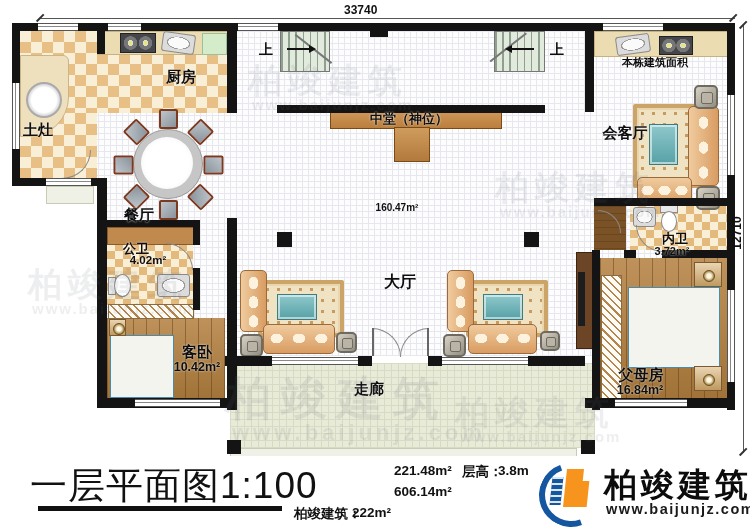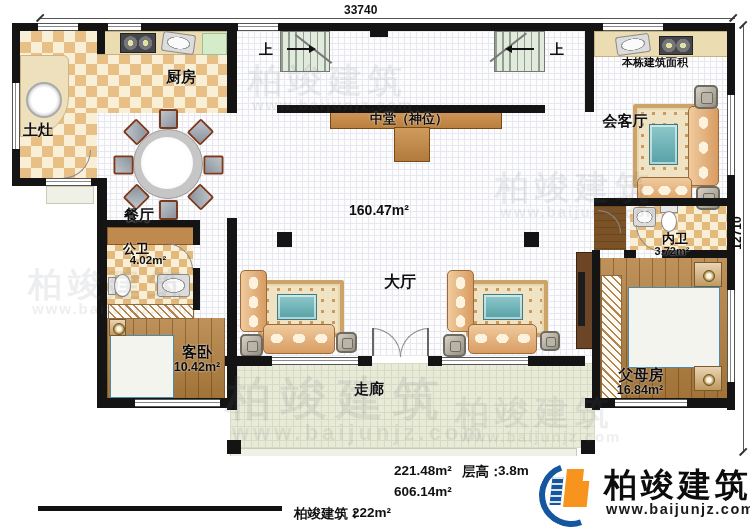--- a/index.html
+++ b/index.html
@@ -246,44 +246,45 @@
   <div class="arc" style="left:62px;top:150px;width:28px;height:28px;border-width:0 1.4px 1.4px 0;border-bottom-right-radius:100%"></div>
 
   <div class="lbl" style="left:181px;top:68px;font-size:15px">厨房</div>
   <div class="lbl" style="left:38px;top:121px;font-size:15px">土灶</div>
   <div class="lbl" style="left:139px;top:206px;font-size:15px">餐厅</div>
   <div class="lbl" style="left:136px;top:240px;font-size:13px">公卫</div>
   <div class="lbl" style="left:148px;top:254px;font-size:11.5px">4.02m²</div>
   <div class="lbl" style="left:197px;top:343px;font-size:15px">客卧</div>
   <div class="lbl" style="left:197px;top:360px;font-size:12.5px">10.42m²</div>
   <div class="lbl" style="left:409px;top:110px;font-size:13px">中堂（神位）</div>
-  <div class="lbl" style="left:379px;top:202px;font-size:14px">160.47m²</div>
+  <div class="lbl" style="left:397px;top:202px;font-size:10px">160.47m²</div>
   <div class="lbl" style="left:400px;top:272px;font-size:16px">大厅</div>
   <div class="lbl" style="left:369px;top:380px;font-size:15px">走廊</div>
-  <div class="lbl" style="left:625px;top:112px;font-size:15px">会客厅</div>
+  <div class="lbl" style="left:625px;top:124px;font-size:15px">会客厅</div>
   <div class="lbl" style="left:655px;top:55px;font-size:11px">本栋建筑面积</div>
   <div class="lbl" style="left:675px;top:230px;font-size:13px">内卫</div>
   <div class="lbl" style="left:672px;top:245px;font-size:11px">3.72m²</div>
   <div class="lbl" style="left:641px;top:366px;font-size:15px">父母房</div>
   <div class="lbl" style="left:640px;top:383px;font-size:12.5px">16.84m²</div>
   <div class="lbl" style="left:266px;top:41px;font-size:14px">上</div>
   <div class="lbl" style="left:557px;top:41px;font-size:14px">上</div>
 
   <div class="wm" style="left:248px;top:58px;font-size:34px;opacity:.10;letter-spacing:6px">柏竣建筑</div>
   <div class="wm" style="left:252px;top:96px;font-size:15px;opacity:.10;letter-spacing:2px">www.baijunjz.com</div>
   <div class="wm" style="left:495px;top:165px;font-size:34px;opacity:.10;letter-spacing:6px">柏竣建筑</div>
   <div class="wm" style="left:500px;top:203px;font-size:15px;opacity:.10;letter-spacing:2px">www.baijunjz.com</div>
   <div class="wm" style="left:28px;top:262px;font-size:34px;opacity:.10;letter-spacing:6px">柏竣建筑</div>
   <div class="wm" style="left:32px;top:300px;font-size:15px;opacity:.10;letter-spacing:2px">www.baijunjz.com</div>
   <div class="wm" style="left:225px;top:368px;font-size:46px;opacity:.12;letter-spacing:10px">柏竣建筑</div>
   <div class="wm" style="left:232px;top:420px;font-size:22px;opacity:.11;letter-spacing:4px">www.baijunjz.com</div>
   <div class="wm" style="left:455px;top:390px;font-size:34px;opacity:.10;letter-spacing:6px">柏竣建筑</div>
   <div class="wm" style="left:460px;top:428px;font-size:15px;opacity:.10;letter-spacing:2px">www.baijunjz.com</div>
 
   <div class="abs" style="left:0;top:456px;width:750px;height:71px;background:#fff;z-index:48"></div>
+  <div class="footer-title" style="left:30px;top:461px">一层平面图1:100</div>
   <div class="footer-rule" style="left:38px;top:506px;width:244px;height:5px"></div>
 
   <div class="stat" style="left:394px;top:463px">221.48m²</div>
   <div class="stat" style="left:462px;top:463px">层高：</div>
   <div class="stat" style="left:498px;top:463px">3.8m</div>
   <div class="stat" style="left:394px;top:484px">606.14m²</div>
   <div class="stat" style="left:294px;top:505px">柏竣建筑：</div>
   <div class="stat" style="left:352px;top:505px">222m²</div>
 
   <div class="abs" style="left:538px;top:461px;width:58px;height:58px;z-index:50">

